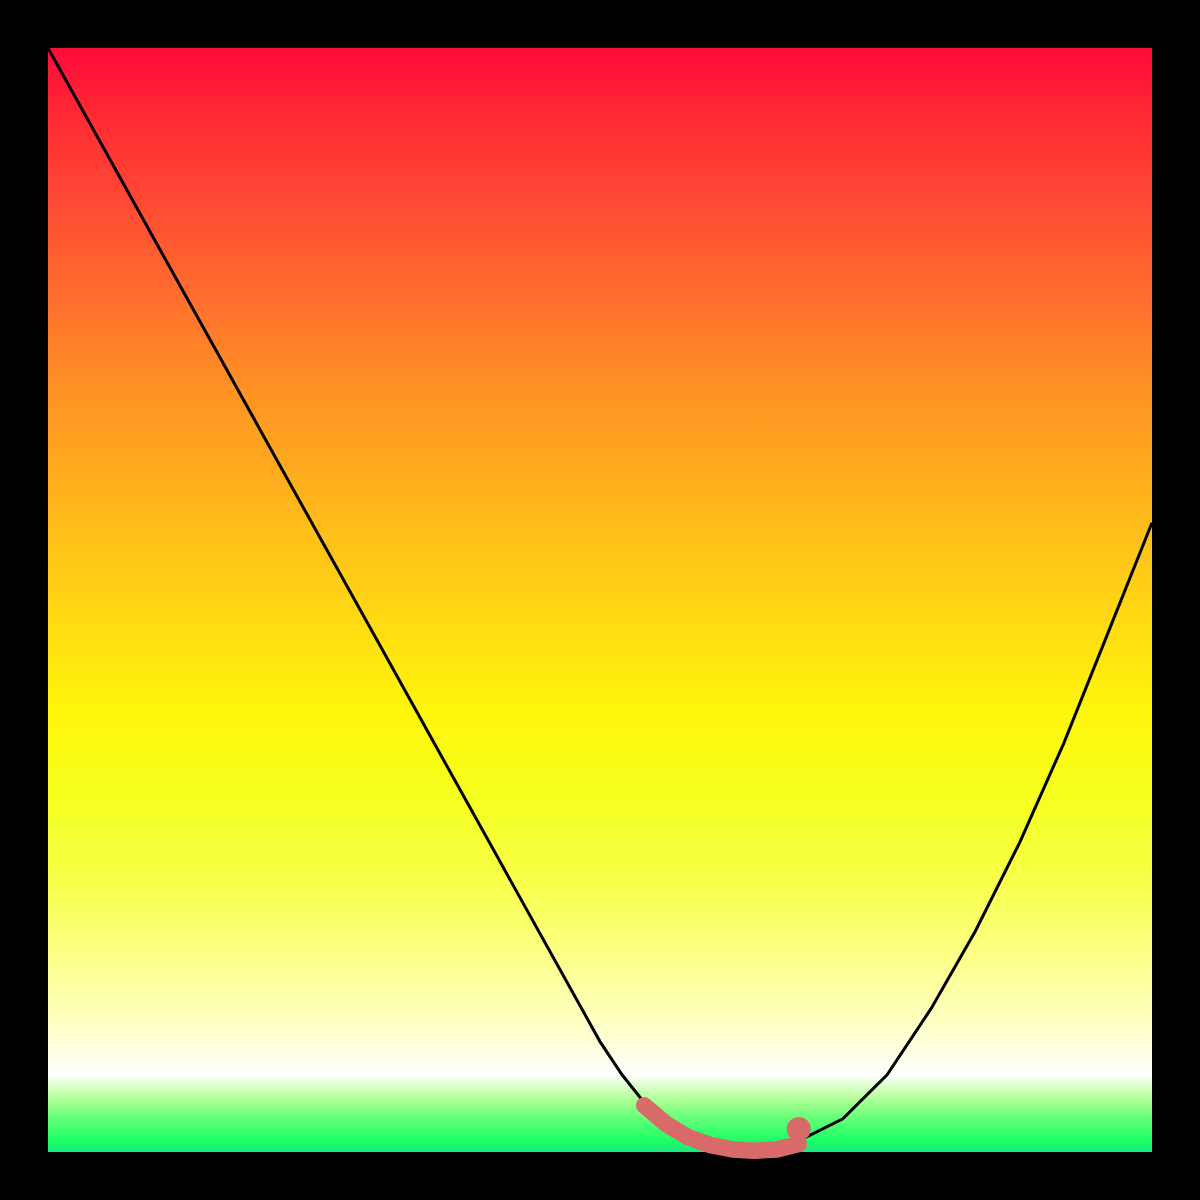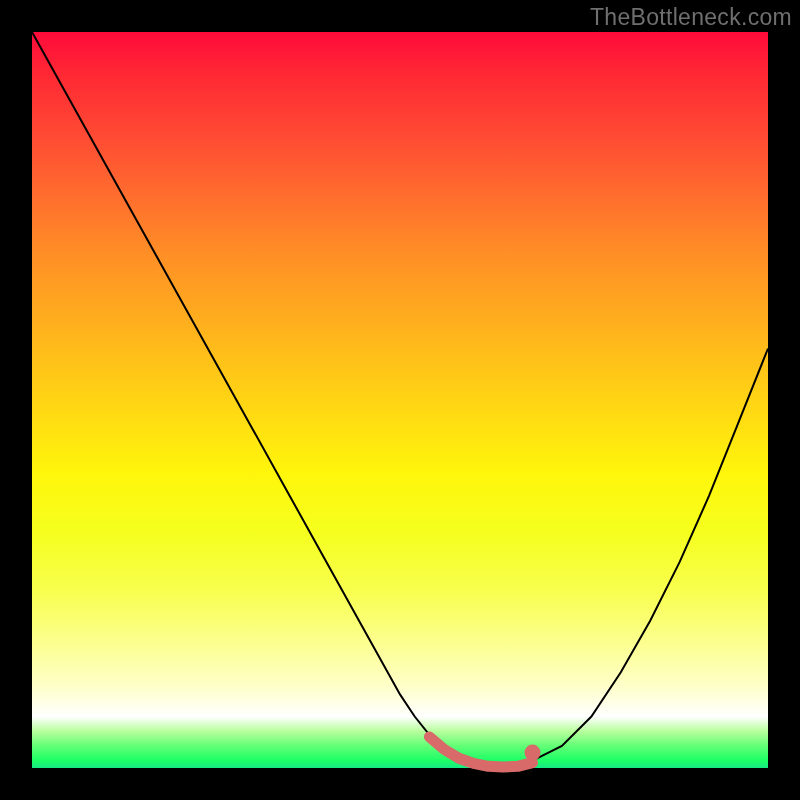--- a/index.html
+++ b/index.html
@@ -77,21 +77,20 @@
     stroke-linejoin: round;
   }
   .tol-dot {
     fill: #d86a6a;
   }
 </style>
 </head>
 <body>
 
 <div class="frame">
-  <div class="watermark">TheBottleneck.com</div>
 
   <div class="plot-area">
     <svg class="curve" viewBox="0 0 736 736" preserveAspectRatio="none">
       <path class="main-curve" d="M0.0,0.0 L36.8,66.2 L73.6,132.5 L110.4,198.7 L147.2,265.0 L184.0,331.2 L220.8,397.4 L257.6,463.7 L294.4,529.9 L331.2,596.2 L368.0,662.4 L382.7,684.5 L397.4,702.9 L412.2,715.4 L426.9,724.2 L441.6,729.4 L456.3,732.3 L471.0,733.1 L485.8,732.3 L500.5,728.6 L529.9,713.9 L559.4,684.5 L588.8,640.3 L618.2,588.8 L647.7,529.9 L677.1,463.7 L706.6,390.1 L736.0,316.5"></path>
       <path class="tolerance" d="M397.4,704.9 L412.2,717.4 L426.9,726.2 L441.6,731.4 L456.3,734.3 L471.0,735.1 L485.8,734.3 L500.5,730.6"></path>
       <circle class="tol-dot" r="8" cx="500.5" cy="720.6"></circle>
     </svg>
   </div>
 </div>
 

